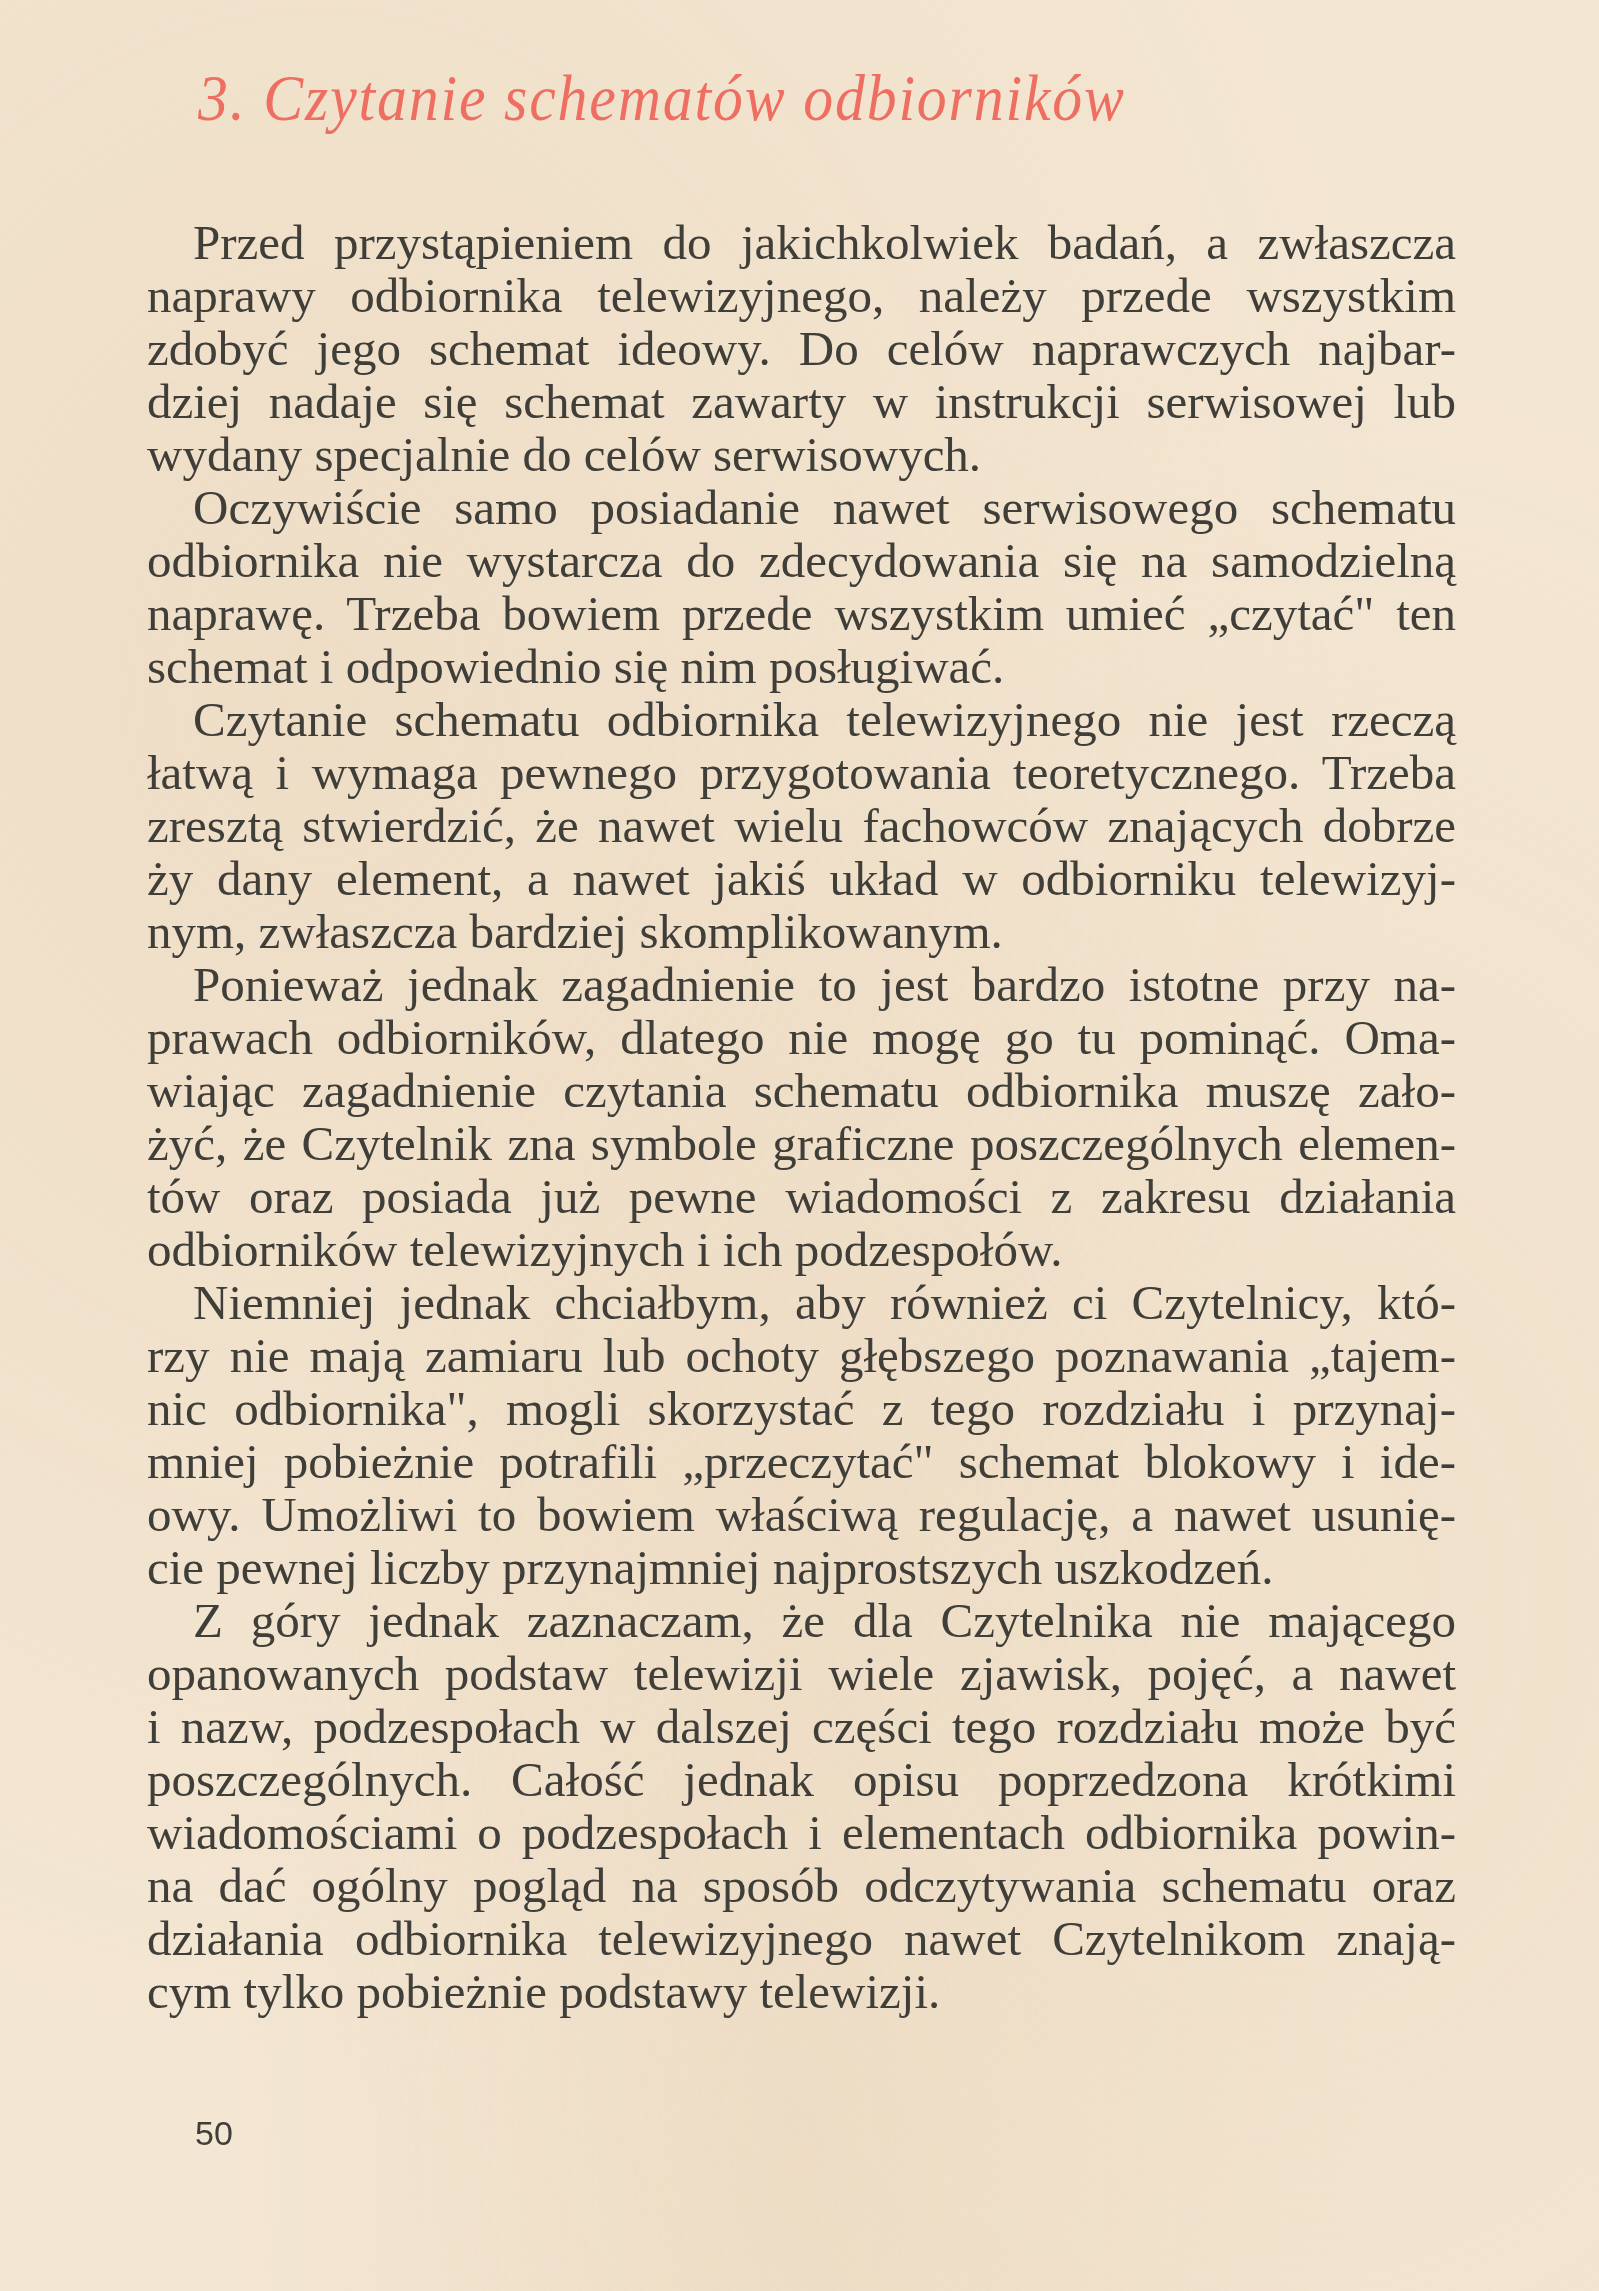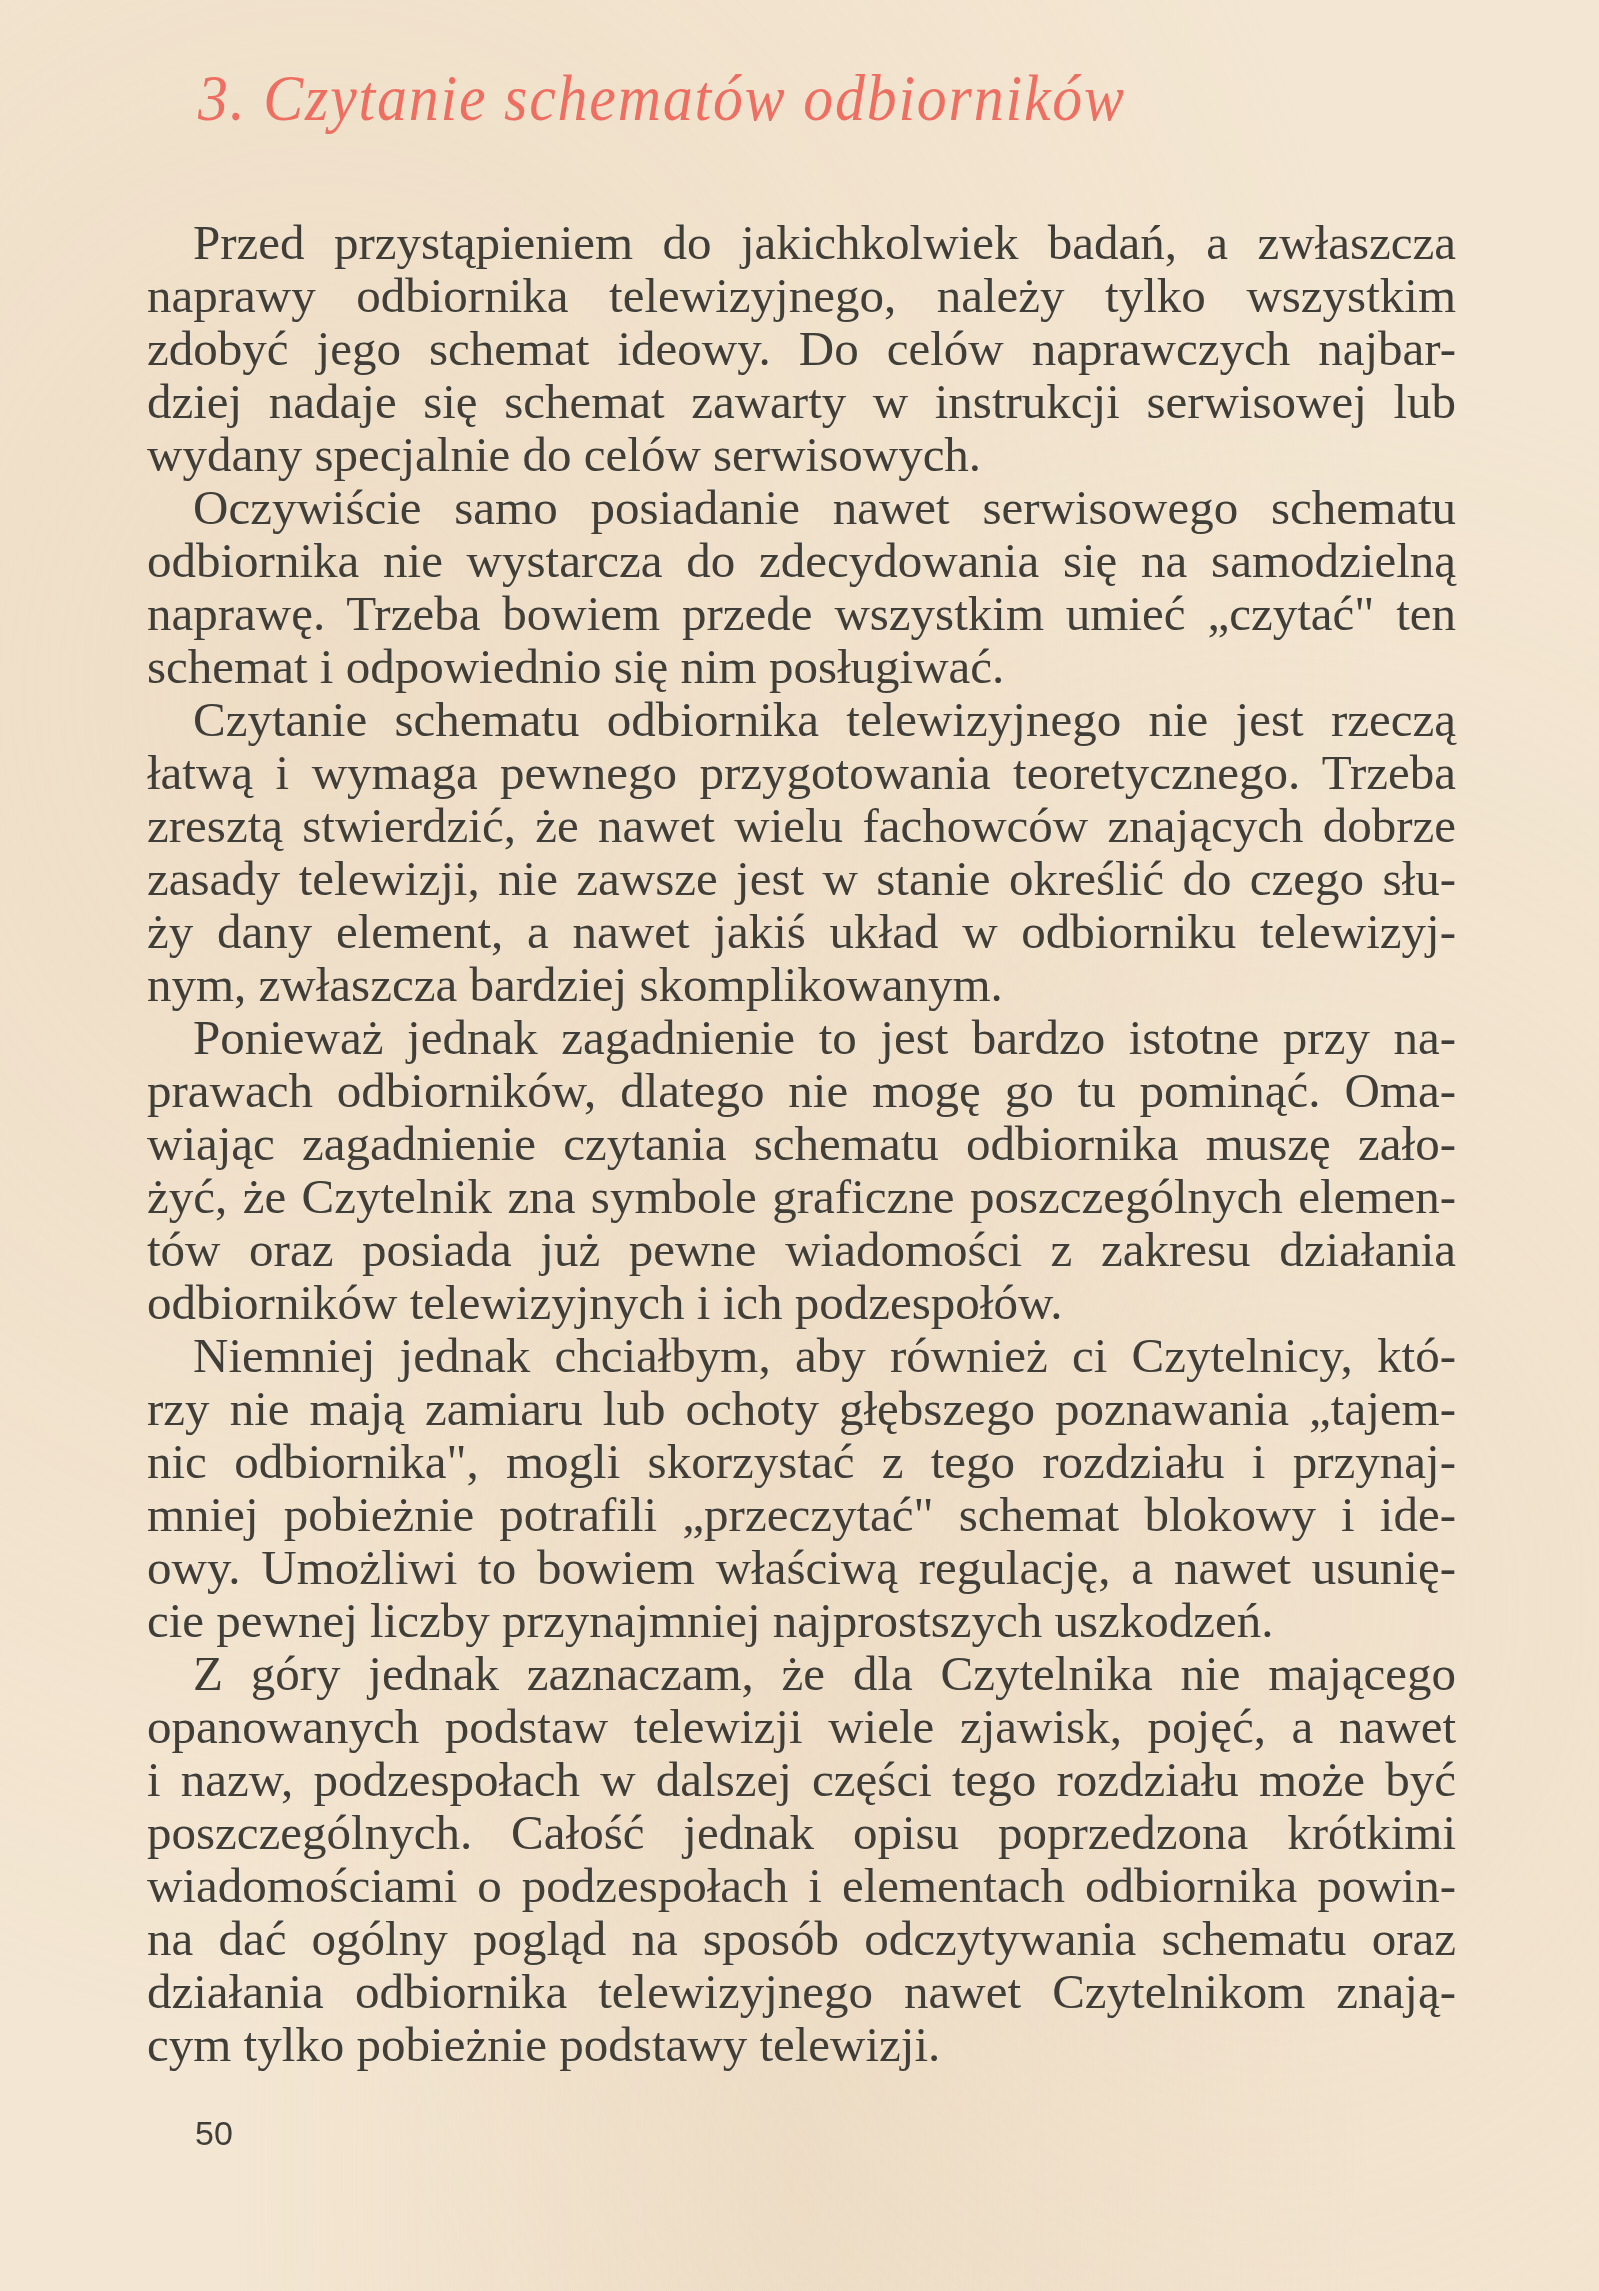--- a/index.html
+++ b/index.html
@@ -79,38 +79,37 @@
 <body>
 
 <div class="page">
 
   <h1 class="chapter-title">3. Czytanie schematów odbiorników</h1>
 
   <div class="body-text">
 
     <p class="para">
       <span class="line indent">Przed przystąpieniem do jakichkolwiek badań, a zwłaszcza</span>
-      <span class="line">naprawy odbiornika telewizyjnego, należy tylko wszystkim</span>
+      <span class="line">naprawy odbiornika telewizyjnego, należy przede wszystkim</span>
       <span class="line">zdobyć jego schemat ideowy. Do celów naprawczych najbar-</span>
       <span class="line">dziej nadaje się schemat zawarty w instrukcji serwisowej lub</span>
       <span class="line last">wydany specjalnie do celów serwisowych.</span>
     </p>
 
     <p class="para">
       <span class="line indent">Oczywiście samo posiadanie nawet serwisowego schematu</span>
       <span class="line">odbiornika nie wystarcza do zdecydowania się na samodzielną</span>
       <span class="line">naprawę. Trzeba bowiem przede wszystkim umieć „czytać" ten</span>
       <span class="line last">schemat i odpowiednio się nim posługiwać.</span>
     </p>
 
     <p class="para">
       <span class="line indent">Czytanie schematu odbiornika telewizyjnego nie jest rzeczą</span>
       <span class="line">łatwą i wymaga pewnego przygotowania teoretycznego. Trzeba</span>
       <span class="line">zresztą stwierdzić, że nawet wielu fachowców znających dobrze</span>
-      <span class="line">zasady telewizji, nie zawsze jest w stanie określić do czego słu-</span>
       <span class="line">ży dany element, a nawet jakiś układ w odbiorniku telewizyj-</span>
       <span class="line last">nym, zwłaszcza bardziej skomplikowanym.</span>
     </p>
 
     <p class="para">
       <span class="line indent">Ponieważ jednak zagadnienie to jest bardzo istotne przy na-</span>
       <span class="line">prawach odbiorników, dlatego nie mogę go tu pominąć. Oma-</span>
       <span class="line">wiając zagadnienie czytania schematu odbiornika muszę zało-</span>
       <span class="line">żyć, że Czytelnik zna symbole graficzne poszczególnych elemen-</span>
       <span class="line">tów oraz posiada już pewne wiadomości z zakresu działania</span>

